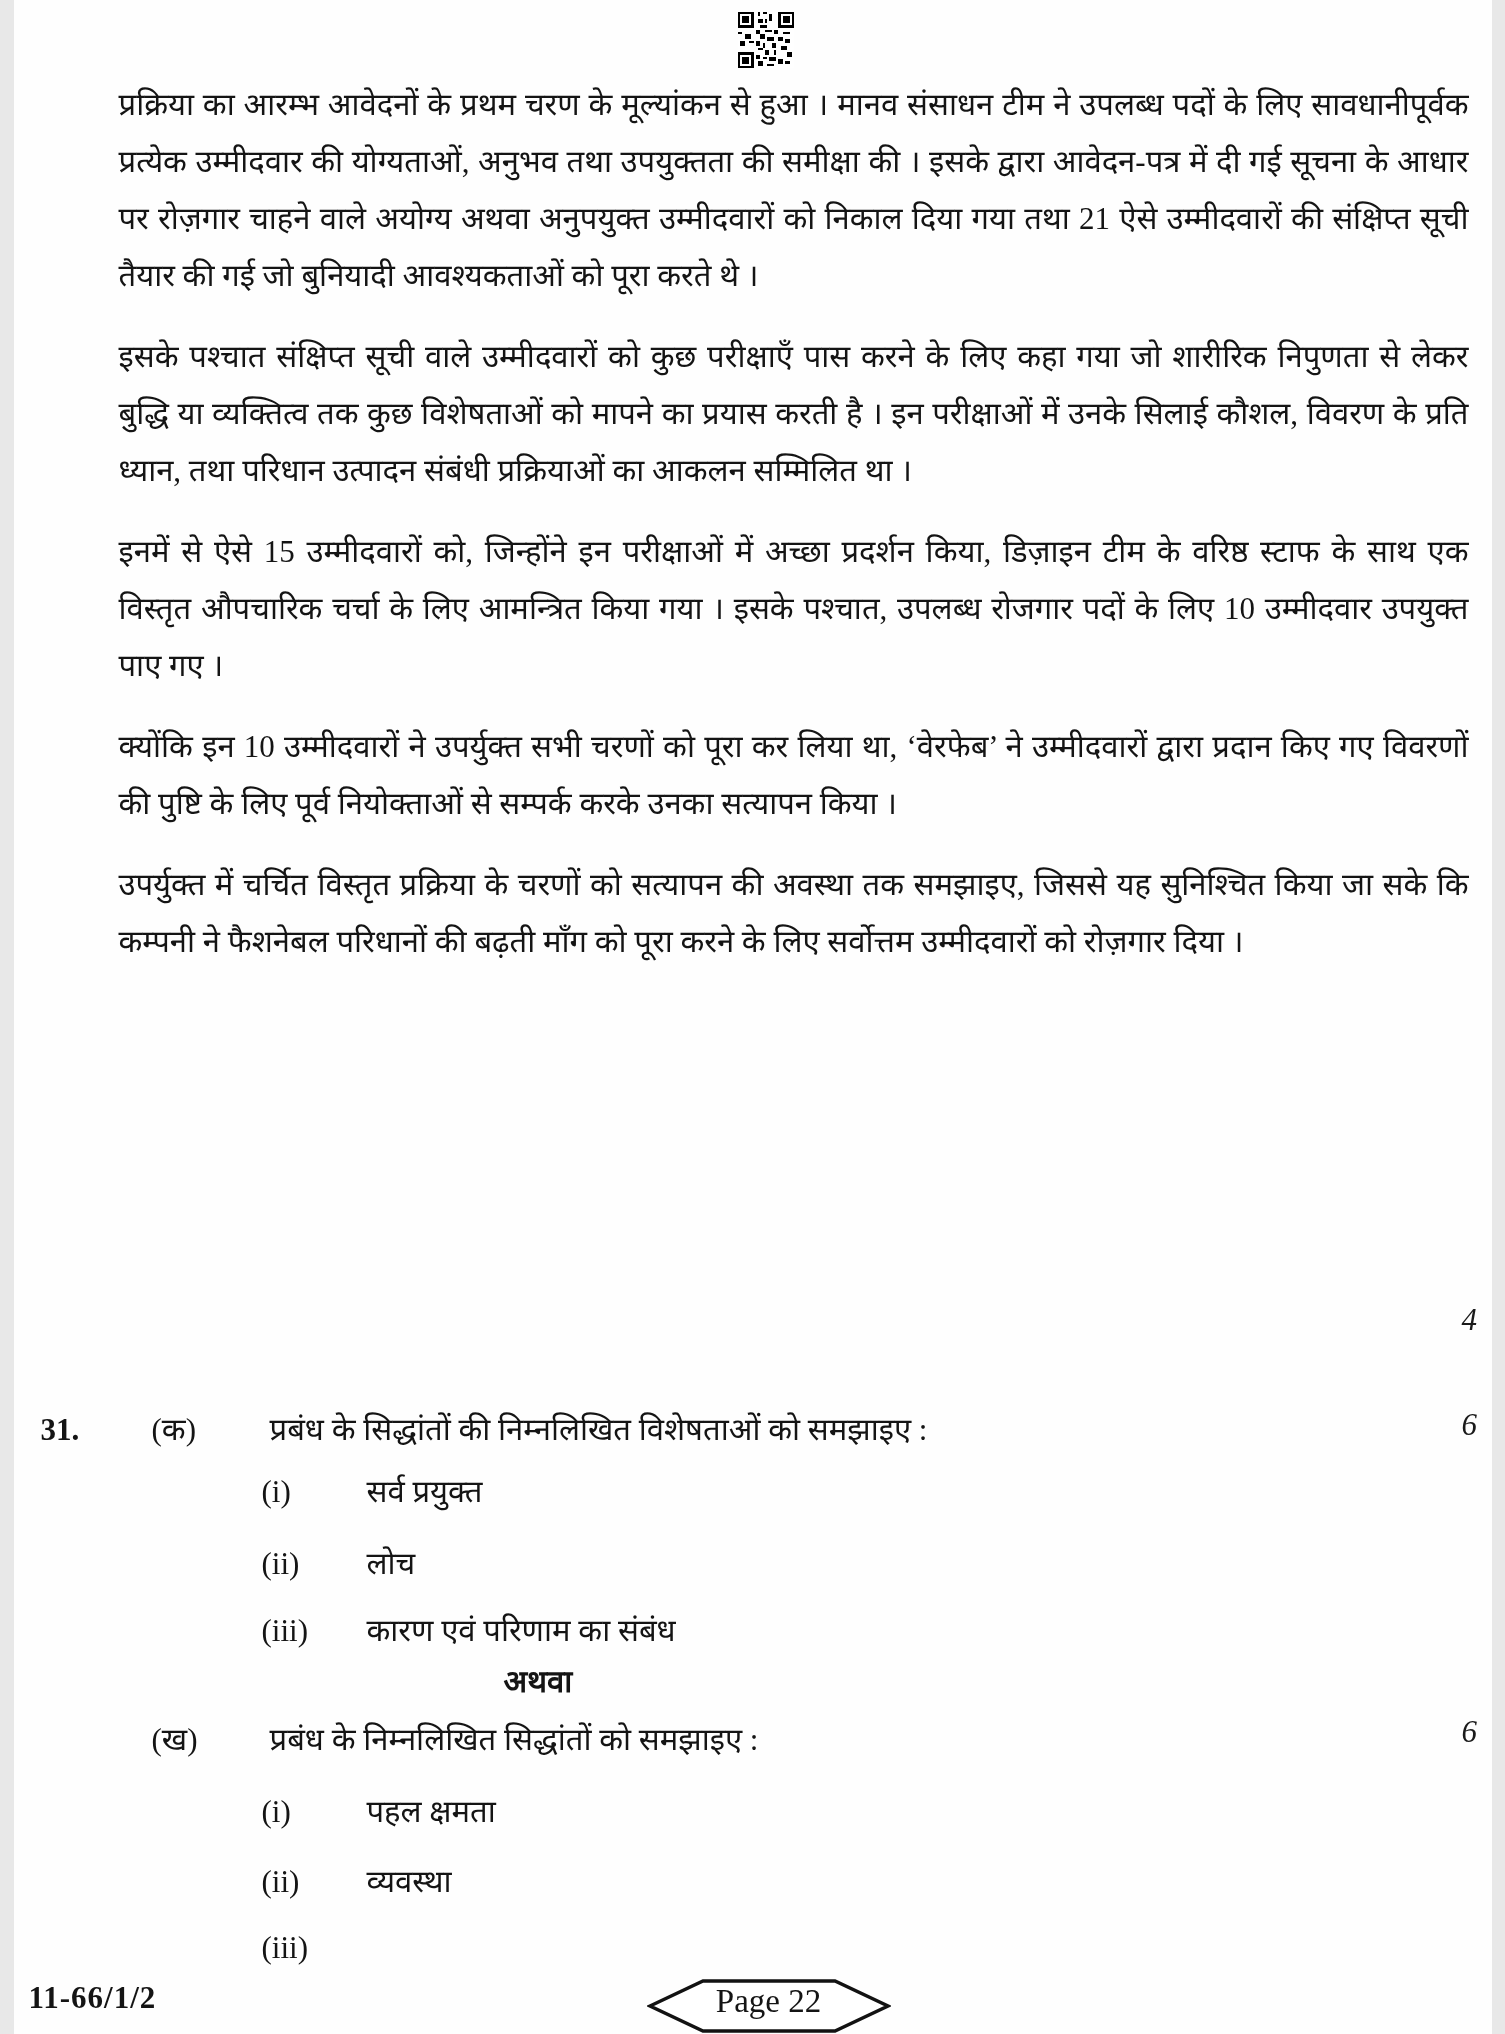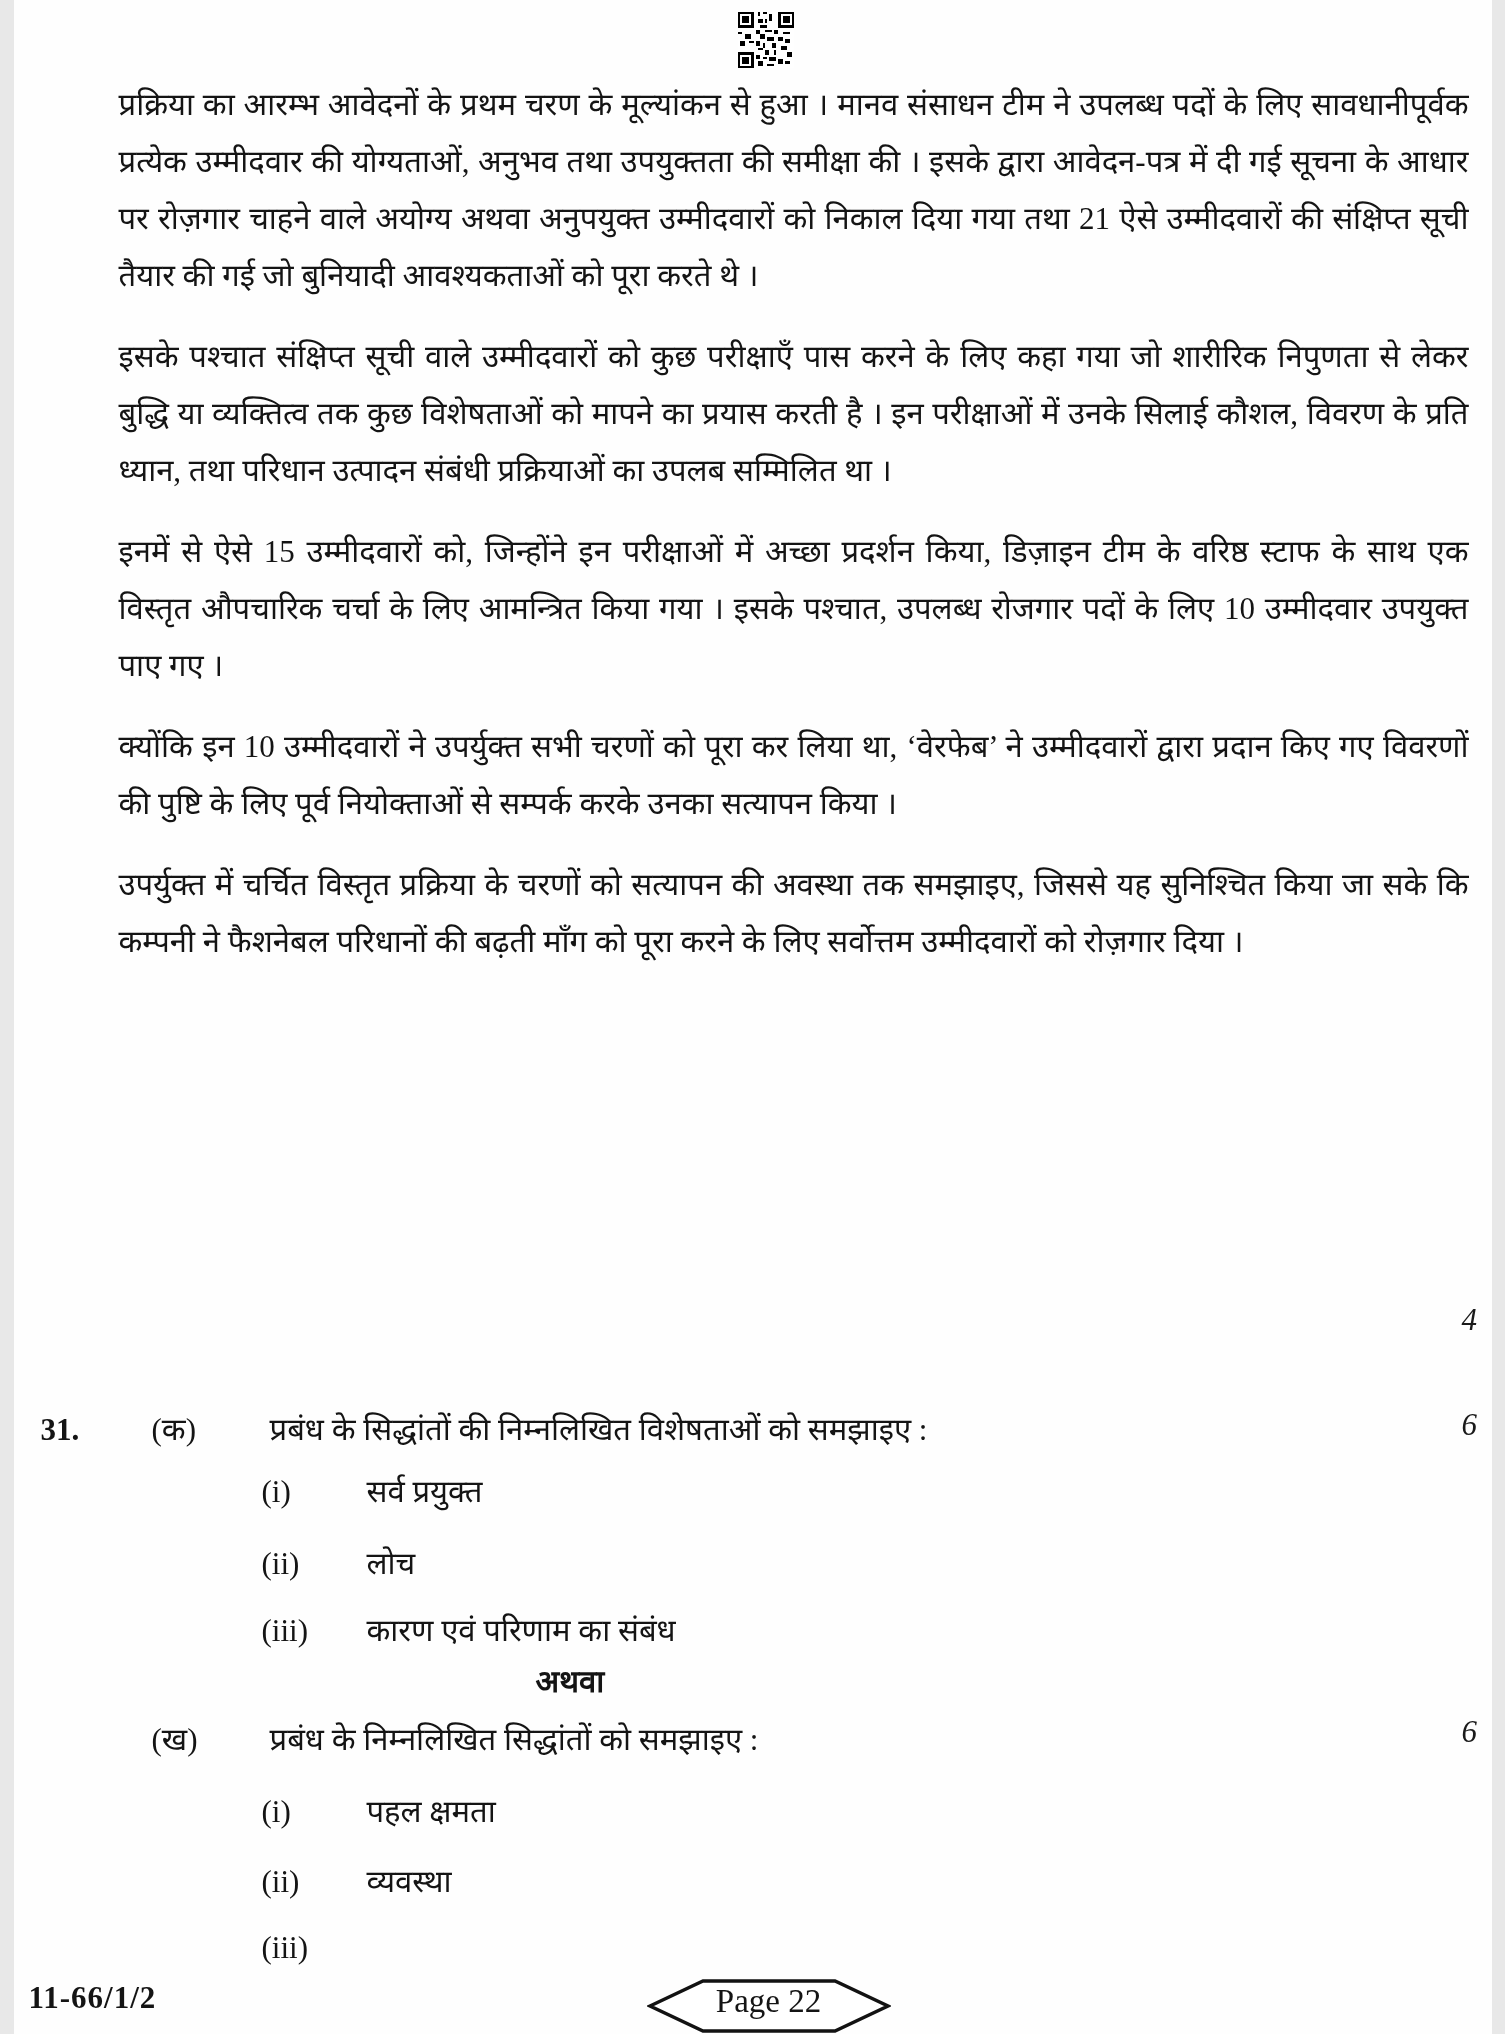--- a/index.html
+++ b/index.html
@@ -35,21 +35,21 @@
   .itext { left:353px; }
   .row-ka   { top:1404px;text-decoration:underline; }
   .row-ka-1 { top:1466px; }
   .row-ka-2 { top:1538px; }
   .row-ka-3 { top:1605px; }
   .row-or   { top:1656px; }
   .row-kha  { top:1714px; }
   .row-kha-1{ top:1786px; }
   .row-kha-2{ top:1856px; }
   .row-kha-3{ top:1922px; }
-  .or-label { position:absolute; left:490px; font-weight:700;margin-left:32px; }
+  .or-label { position:absolute; left:490px; font-weight:700; }
   .paper-code {
     position:absolute; left:15px; top:1980px;
     font-size:31px; font-weight:700; letter-spacing:1px;
   }
   .page-badge { position:absolute; left:633px; top:1977px; width:244px; height:57px; }
   .page-badge .badge-label {
     position:absolute; left:0; top:6px; width:100%;
     text-align:center; font-size:33px; font-weight:400;
   }
 </style>
@@ -107,21 +107,21 @@
           <rect x="18" y="21" width="2" height="2"></rect>
         <rect x="9" y="22" width="2" height="2"></rect>
           <rect x="13" y="23" width="3" height="1"></rect>
           <rect x="21" y="22" width="2" height="1"></rect>
       </g>
     </svg>
   </div>
 
   <div class="passage">
     <p>प्रक्रिया का आरम्भ आवेदनों के प्रथम चरण के मूल्यांकन से हुआ । मानव संसाधन टीम ने उपलब्ध पदों के लिए सावधानीपूर्वक प्रत्येक उम्मीदवार की योग्यताओं, अनुभव तथा उपयुक्तता की समीक्षा की । इसके द्वारा आवेदन-पत्र में दी गई सूचना के आधार पर रोज़गार चाहने वाले अयोग्य अथवा अनुपयुक्त उम्मीदवारों को निकाल दिया गया तथा 21 ऐसे उम्मीदवारों की संक्षिप्त सूची तैयार की गई जो बुनियादी आवश्यकताओं को पूरा करते थे ।</p>
-    <p>इसके पश्चात संक्षिप्त सूची वाले उम्मीदवारों को कुछ परीक्षाएँ पास करने के लिए कहा गया जो शारीरिक निपुणता से लेकर बुद्धि या व्यक्तित्व तक कुछ विशेषताओं को मापने का प्रयास करती है । इन परीक्षाओं में उनके सिलाई कौशल, विवरण के प्रति ध्यान, तथा परिधान उत्पादन संबंधी प्रक्रियाओं का उपलब सम्मिलित था ।</p>
+    <p>इसके पश्चात संक्षिप्त सूची वाले उम्मीदवारों को कुछ परीक्षाएँ पास करने के लिए कहा गया जो शारीरिक निपुणता से लेकर बुद्धि या व्यक्तित्व तक कुछ विशेषताओं को मापने का प्रयास करती है । इन परीक्षाओं में उनके सिलाई कौशल, विवरण के प्रति ध्यान, तथा परिधान उत्पादन संबंधी प्रक्रियाओं का आकलन सम्मिलित था ।</p>
     <p>इनमें से ऐसे 15 उम्मीदवारों को, जिन्होंने इन परीक्षाओं में अच्छा प्रदर्शन किया, डिज़ाइन टीम के वरिष्ठ स्टाफ के साथ एक विस्तृत औपचारिक चर्चा के लिए आमन्त्रित किया गया । इसके पश्चात, उपलब्ध रोजगार पदों के लिए 10 उम्मीदवार उपयुक्त पाए गए ।</p>
     <p>क्योंकि इन 10 उम्मीदवारों ने उपर्युक्त सभी चरणों को पूरा कर लिया था, ‘वेरफेब’ ने उम्मीदवारों द्वारा प्रदान किए गए विवरणों की पुष्टि के लिए पूर्व नियोक्ताओं से सम्पर्क करके उनका सत्यापन किया ।</p>
     <p>उपर्युक्त में चर्चित विस्तृत प्रक्रिया के चरणों को सत्यापन की अवस्था तक समझाइए, जिससे यह सुनिश्चित किया जा सके कि कम्पनी ने फैशनेबल परिधानों की बढ़ती माँग को पूरा करने के लिए सर्वोत्तम उम्मीदवारों को रोज़गार दिया ।</p>
   </div>
 
   <span class="mark mark-4">4</span>
   <span class="mark mark-6a">6</span>
   <span class="mark mark-6b">6</span>
 
   <div class="qrow row-ka">

